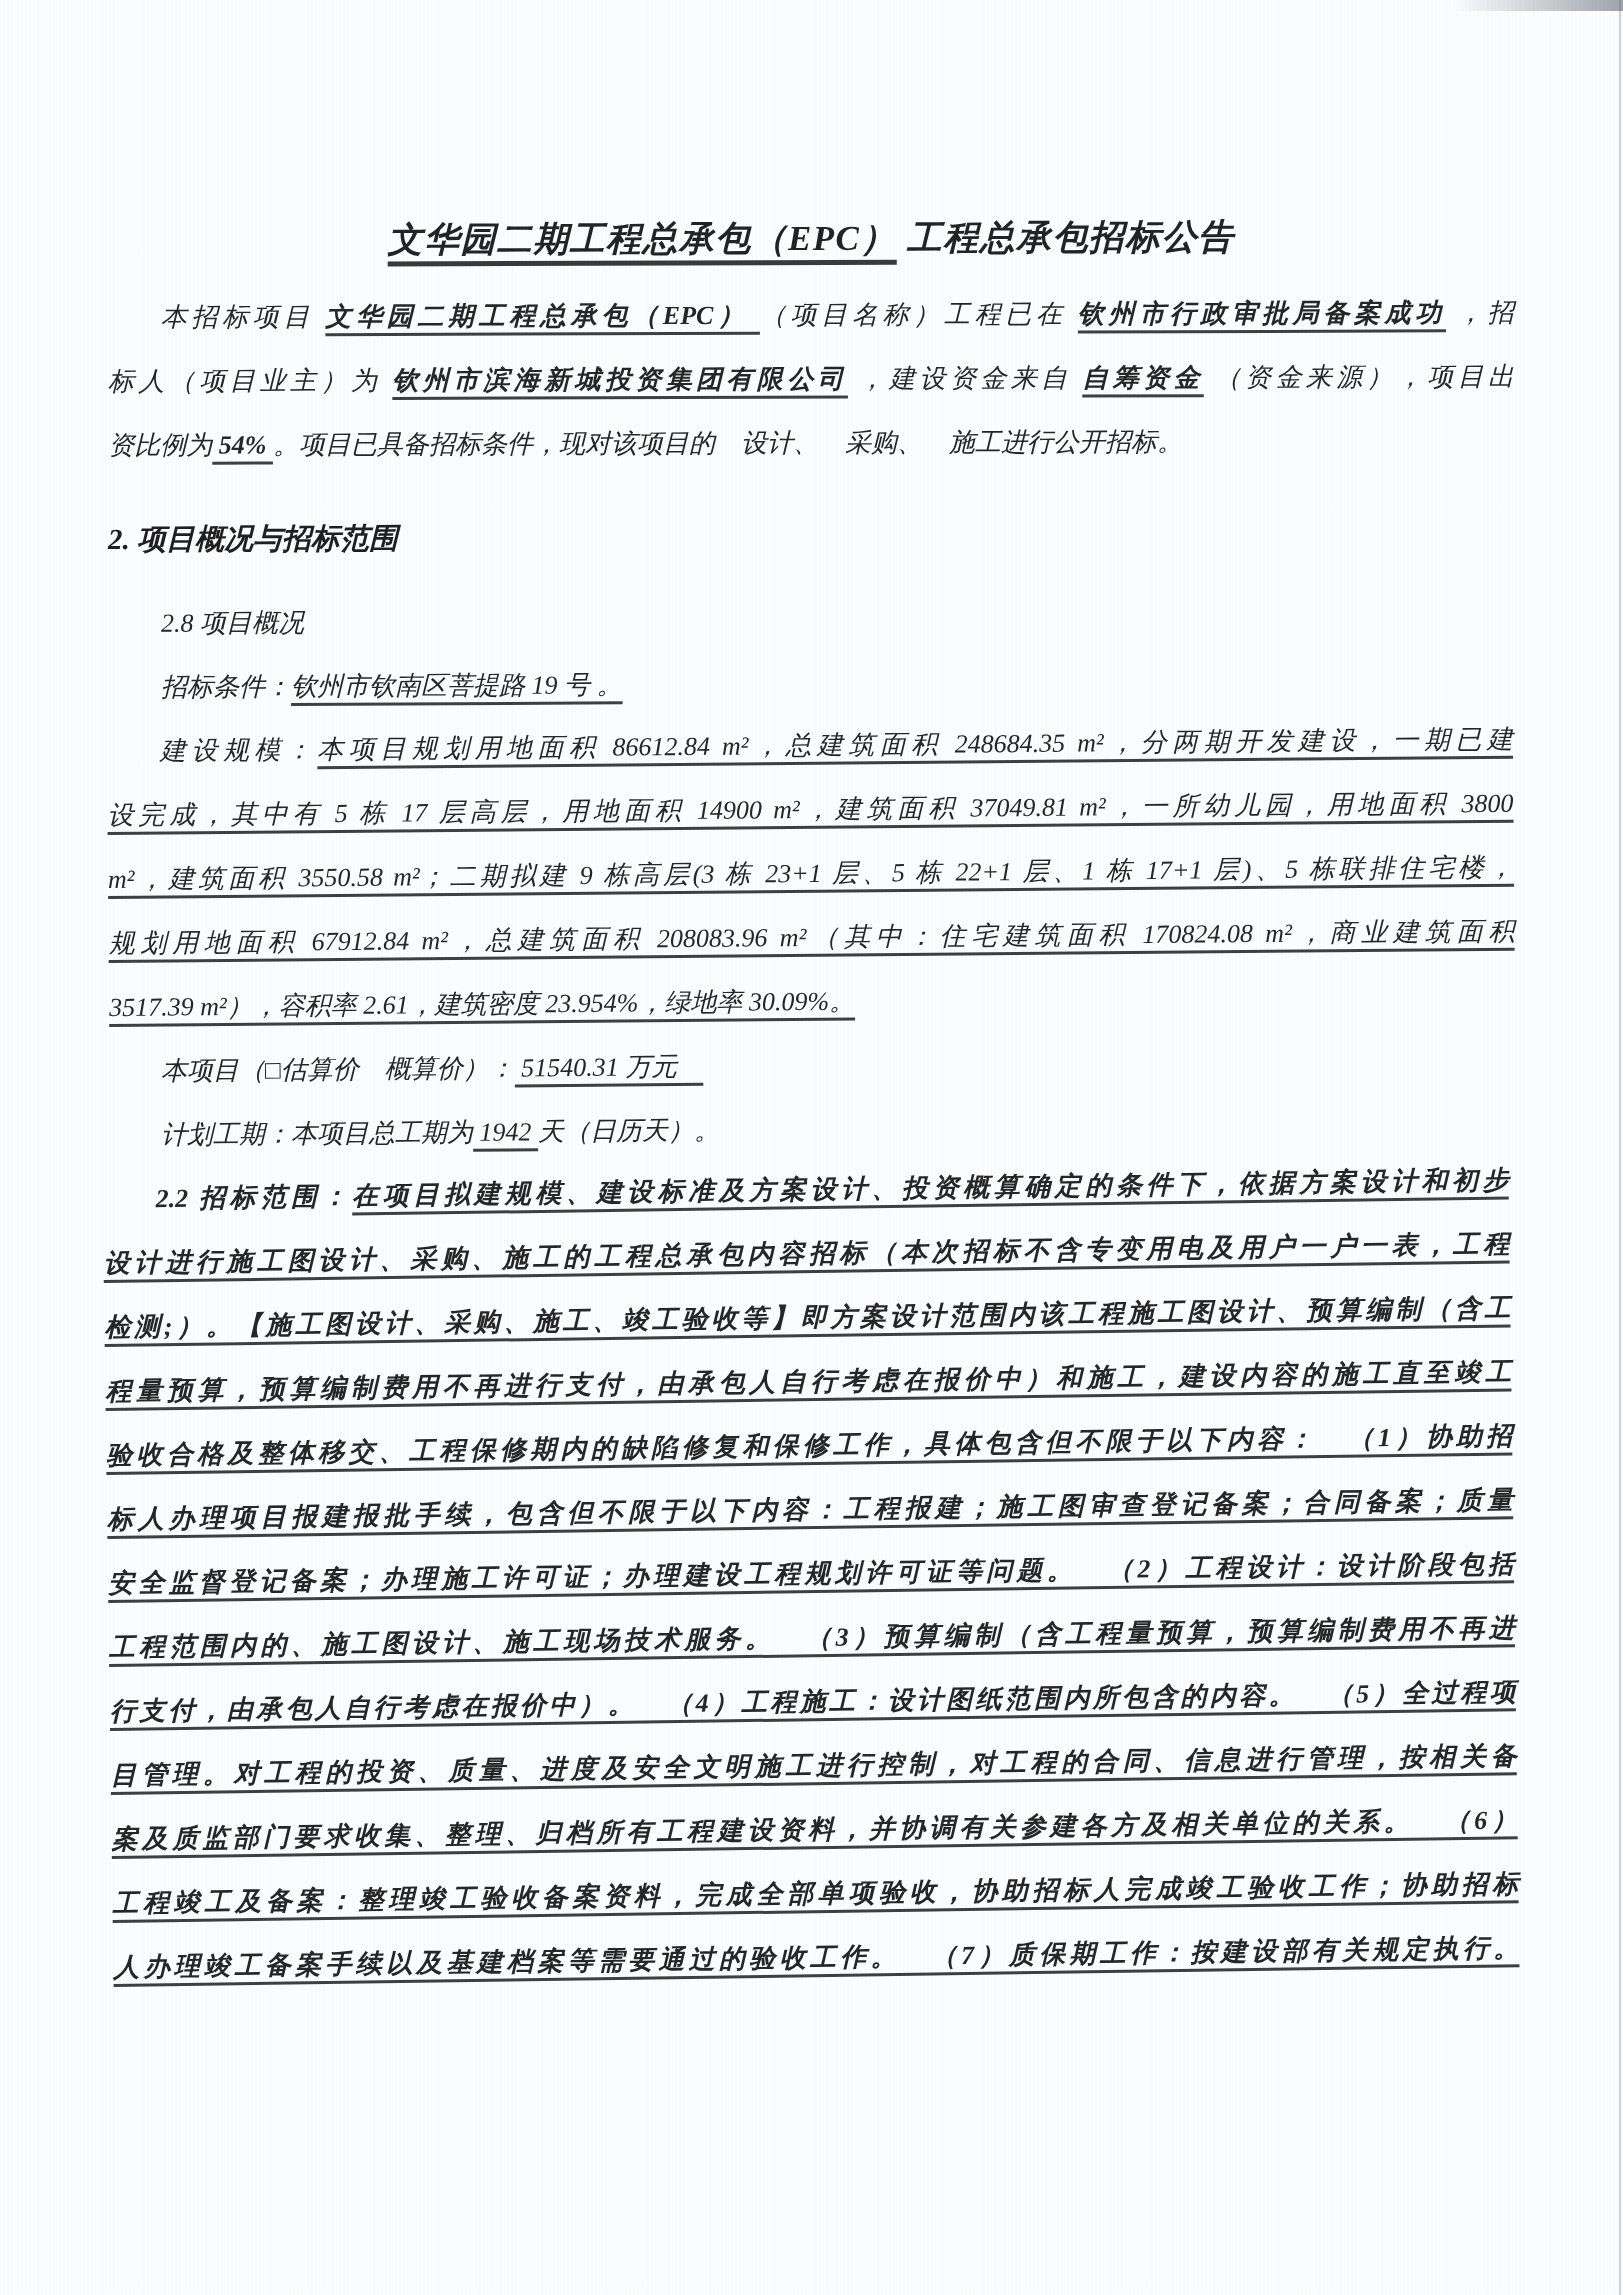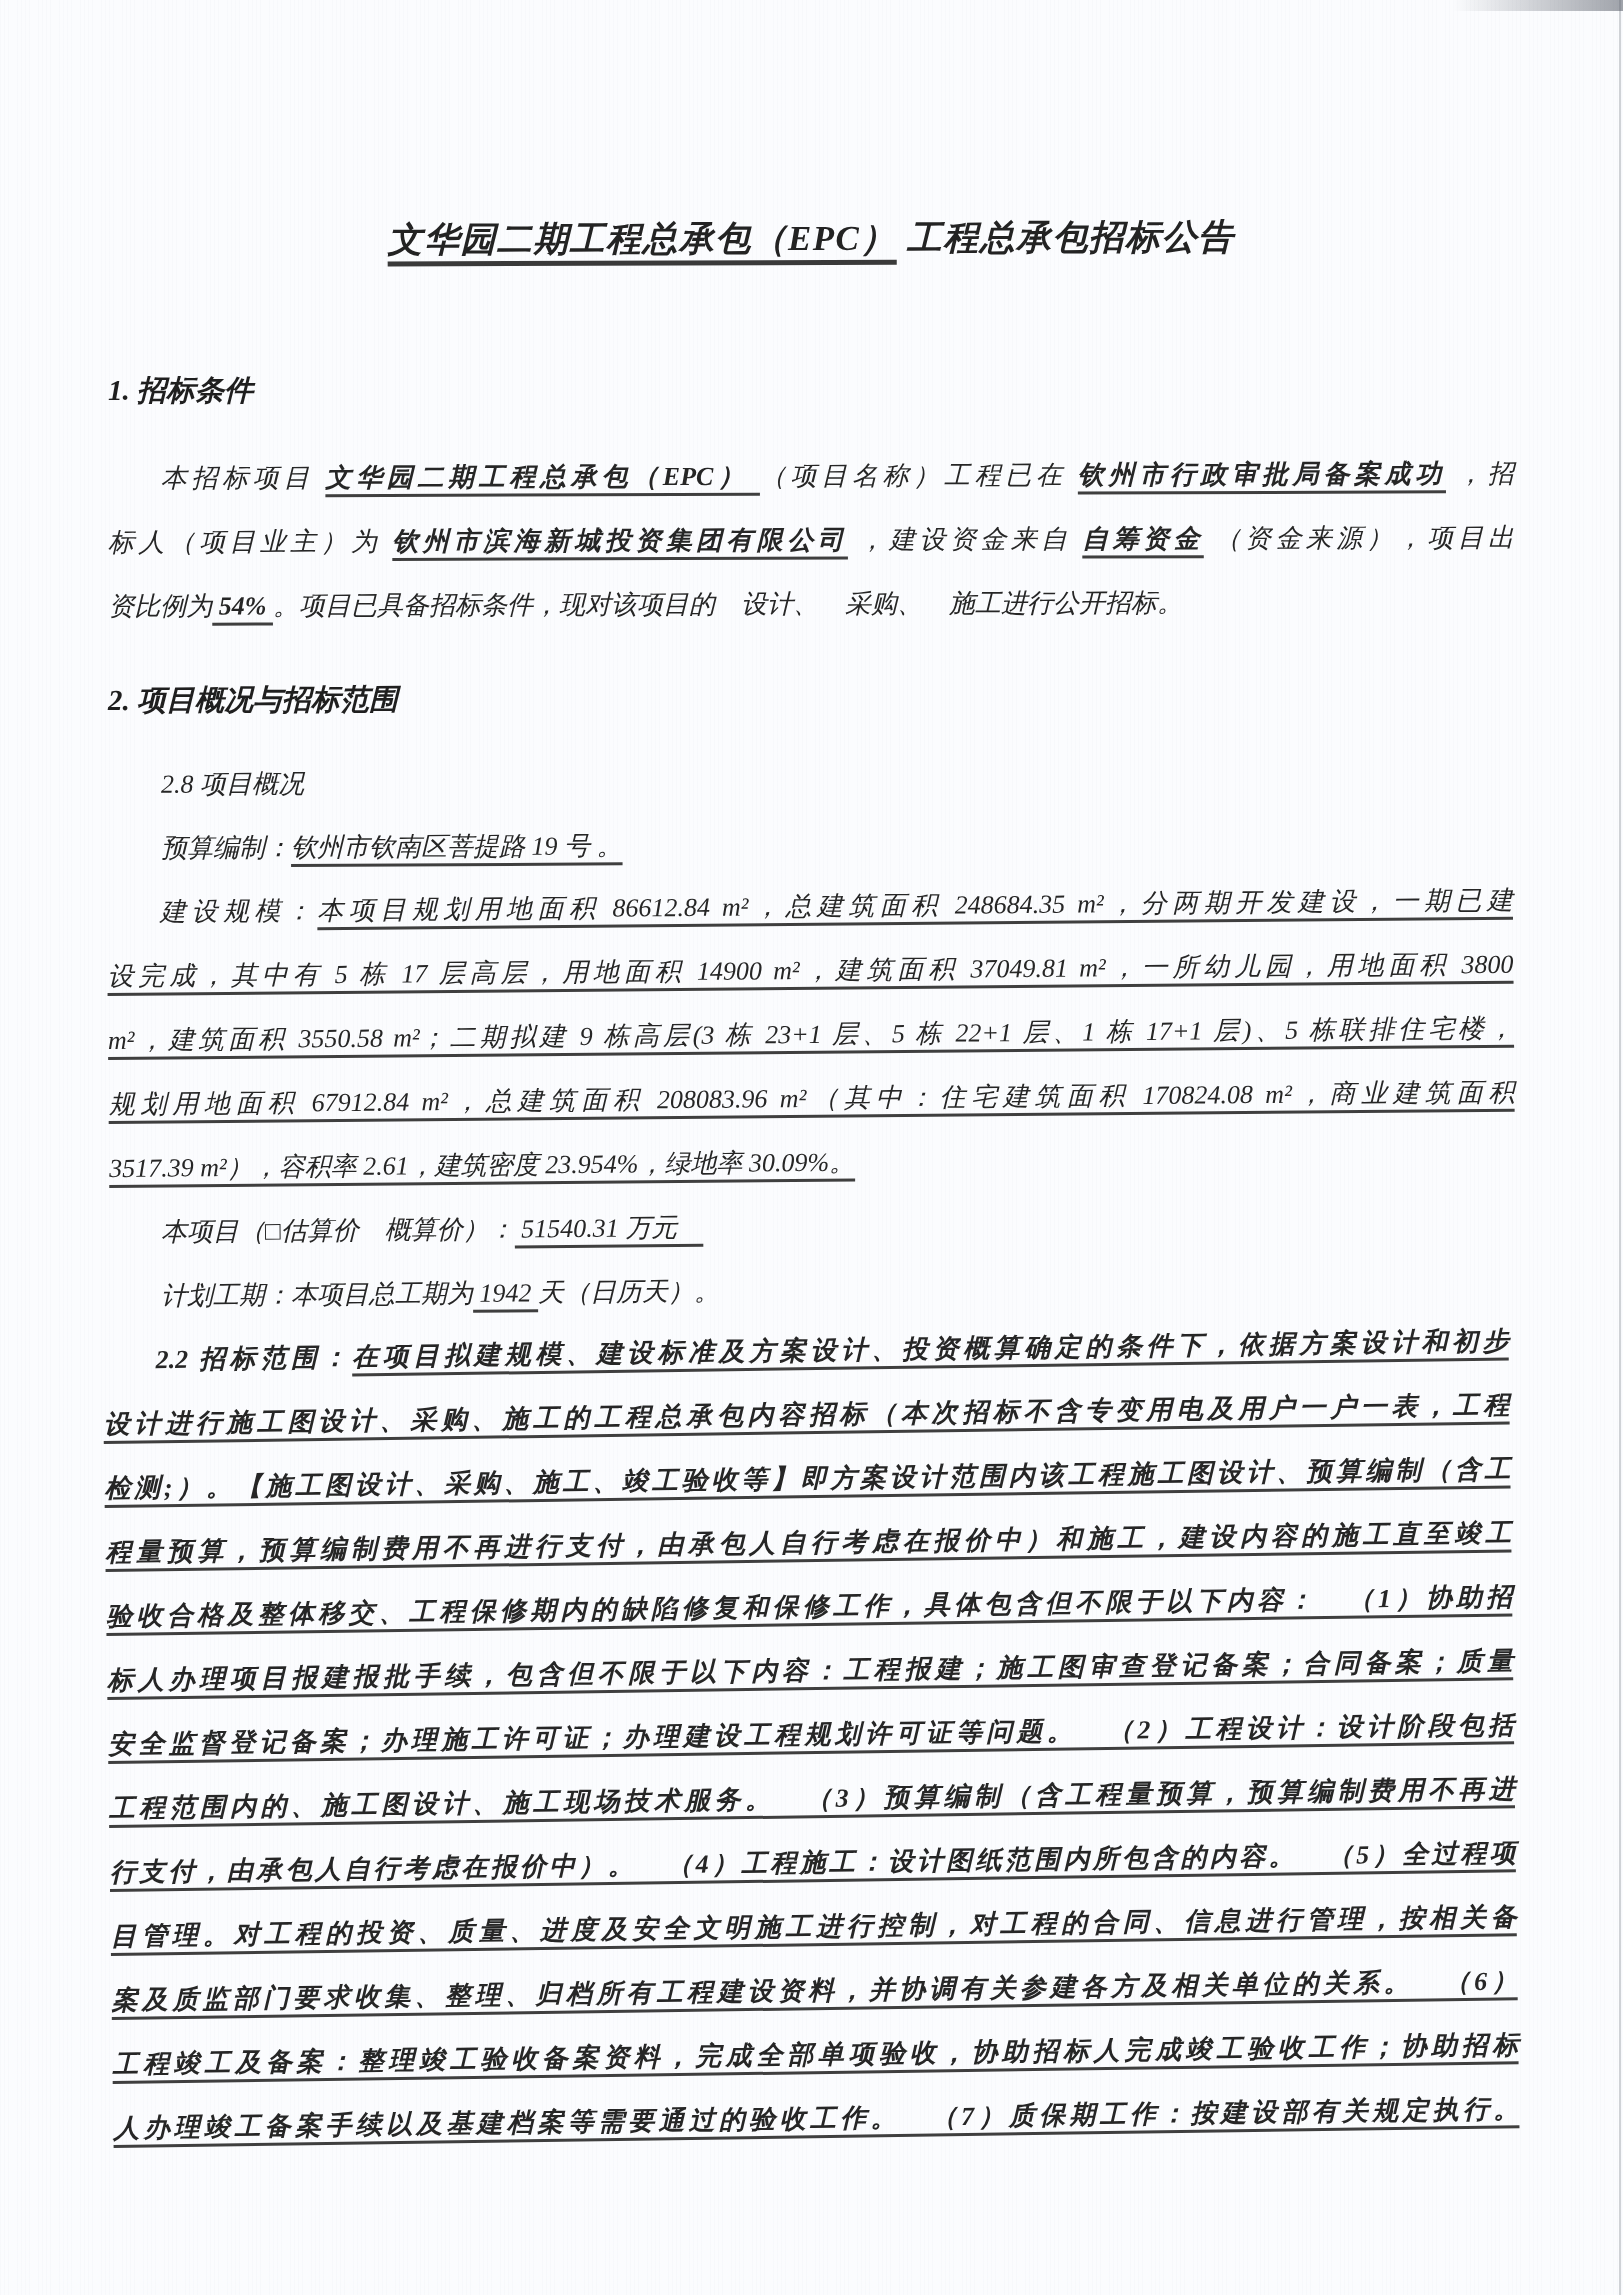--- a/index.html
+++ b/index.html
@@ -54,36 +54,33 @@
 </style>
 </head>
 <body>
 
 <div class="scan-corner"></div>
 <div class="scan-edge-right"></div>
 
 <div class="content">
   <div class="title"><span class="tu">文华园二期工程总承包（EPC）</span><span> 工程总承包招标公告</span></div>
   <div>
-      <div class="block heading" style="margin-top: 90px;">
-        <div class="line"><span class="b ">1. 招标条件</span></div>
-      </div>
       <div class="block para" style="margin-top: 21px; transform: rotate(-0.2deg);">
         <div class="line ind j"><span class="">本招标项目 </span><span class="b u">文华园二期工程总承包（EPC） </span><span class="">（项目名称）工程已在 </span><span class="b u">钦州市行政审批局备案成功</span><span class=""> ，招</span></div>
         <div class="line j"><span class="">标人（项目业主）为 </span><span class="b u">钦州市滨海新城投资集团有限公司</span><span class=""> ，建设资金来自 </span><span class="b u">自筹资金</span><span class=""> （资金来源），项目出</span></div>
         <div class="line"><span class="">资比例为</span><span class="b u"> 54% </span><span class="">。项目已具备招标条件，现对该项目的　设计、　采购、　施工进行公开招标。</span></div>
       </div>
       <div class="block heading" style="margin-top: 26px; transform: rotate(-0.2deg);">
         <div class="line"><span class="b ">2. 项目概况与招标范围</span></div>
       </div>
       <div class="block para" style="margin-top: 16.5px; transform: rotate(-0.2deg);">
         <div class="line ind"><span class="">2.8 项目概况</span></div>
       </div>
       <div class="block para" style="transform: rotate(-0.3deg);">
-        <div class="line ind"><span class="">预算编制：</span><span class="u">钦州市钦南区菩提路 19 号 。</span></div>
+        <div class="line ind"><span class="">招标条件：</span><span class="u">钦州市钦南区菩提路 19 号 。</span></div>
       </div>
       <div class="block para" style="transform: rotate(-0.5deg);">
         <div class="line ind j"><span class="">建设规模：</span><span class="u">本项目规划用地面积 86612.84 m²，总建筑面积 248684.35 m²，分两期开发建设，一期已建</span></div>
         <div class="line j"><span class="u">设完成，其中有 5 栋 17 层高层，用地面积 14900 m²，建筑面积 37049.81 m²，一所幼儿园，用地面积 3800</span></div>
         <div class="line j"><span class="u">m²，建筑面积 3550.58 m²；二期拟建 9 栋高层(3 栋 23+1 层、5 栋 22+1 层、1 栋 17+1 层)、5 栋联排住宅楼，</span></div>
         <div class="line j"><span class="u">规划用地面积 67912.84 m²，总建筑面积 208083.96 m²（其中：住宅建筑面积 170824.08 m²，商业建筑面积</span></div>
         <div class="line"><span class="u">3517.39 m²），容积率 2.61，建筑密度 23.954%，绿地率 30.09%。</span></div>
       </div>
       <div class="block para" style="transform: rotate(-0.5deg);">
         <div class="line ind"><span class="">本项目（□估算价　概算价）：</span><span class="u"> 51540.31 万元　</span></div>

